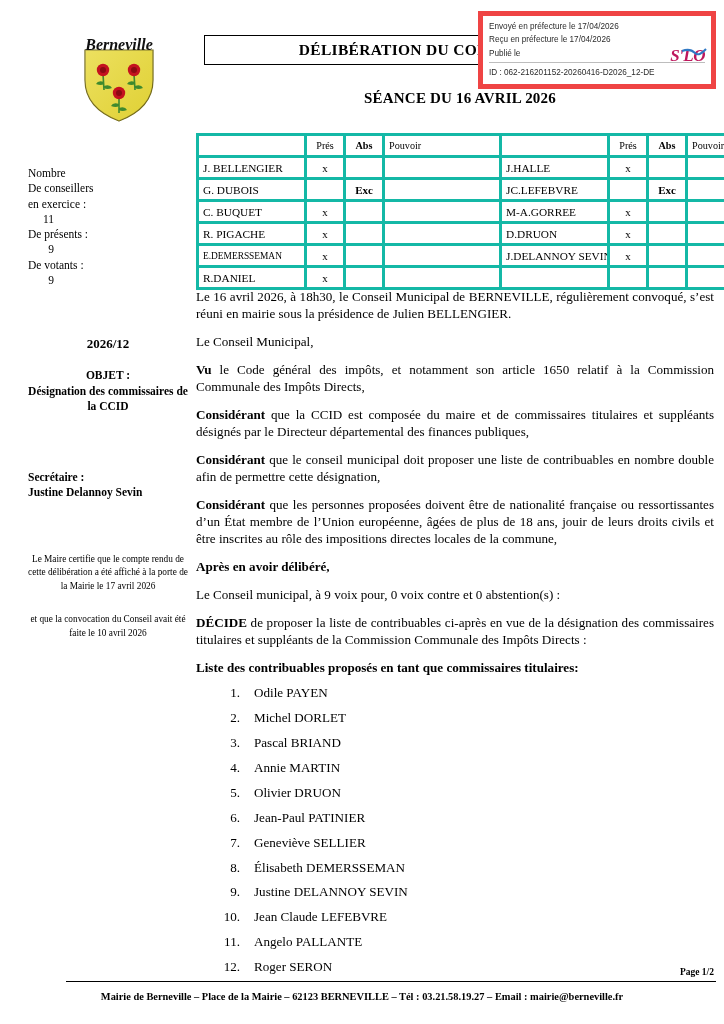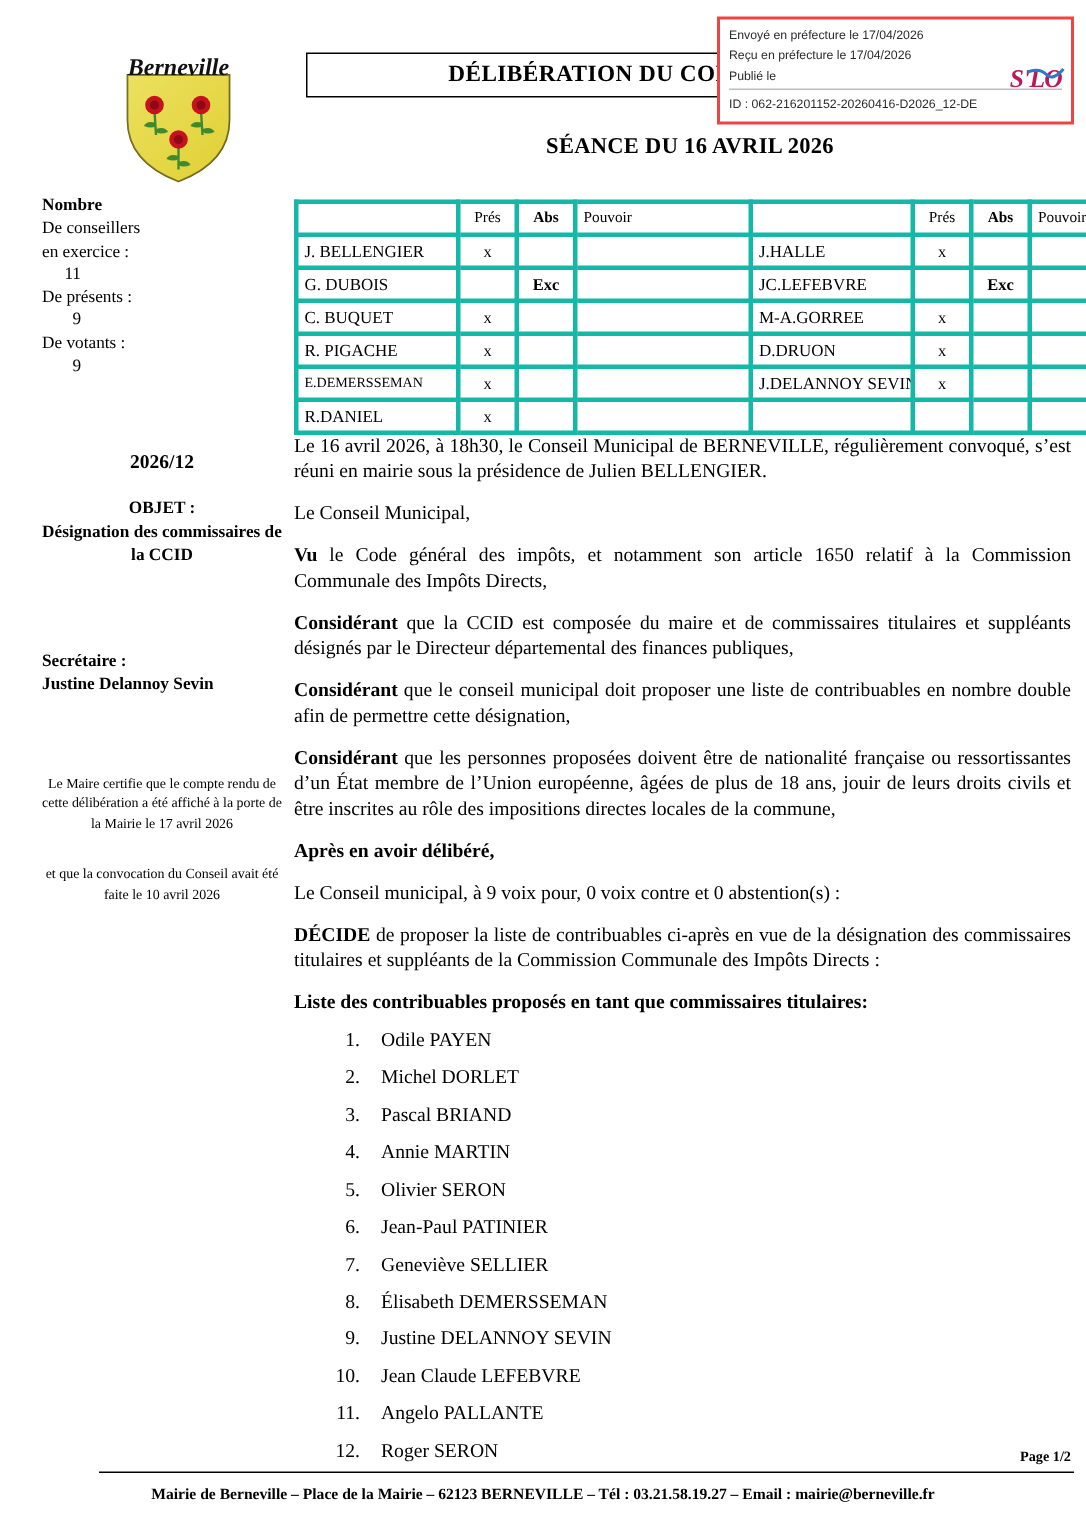--- a/index.html
+++ b/index.html
@@ -22,21 +22,21 @@
     width: 724px;
     height: 1024px;
   }
 
   
   .prefecture-box {
     position: absolute;
     left: 478px;
     top: 11px;
     width: 238px;
-    border: 2px solid #ef4444;
+    border: 5px solid #ef4444;
     background: #ffffff;
     padding: 4px 6px 5px 6px;
     box-sizing: border-box;
     font-family: "Liberation Sans", sans-serif;
     font-size: 8.2px;
     line-height: 1.62;
     color: #2b2b2b;
     z-index: 40;
   }
   .prefecture-box div { white-space: nowrap; }
@@ -111,22 +111,23 @@
     position: absolute;
     left: 28px;
     top: 130px;
     width: 160px;
   }
   .nombre-block {
     font-size: 11.5px;
     line-height: 1.33;
   }
   .nombre-title {
-    font-weight: bold;
+    font-weight: normal;
     font-size: 11.5px;
+    margin-top: 36px;
   }
   .nombre-row {
     display: flex;
     justify-content: flex-start;
     flex-direction: column;
   }
   .nombre-row .lbl { display: inline-block; width: 92px; }
   .nombre-row .val { display: inline-block; width: 26px; text-align: right; }
 
   .delib-num {
@@ -444,21 +445,21 @@
     <p class="nojust"><b>Après en avoir délibéré,</b></p>
     <p class="nojust">Le Conseil municipal, à 9 voix pour, 0 voix contre et 0 abstention(s) :</p>
     <p><b>DÉCIDE</b><span> de proposer la liste de contribuables ci-après en vue de la désignation des commissaires titulaires et suppléants de la Commission Communale des Impôts Directs :</span></p>
     <div class="contrib-title">Liste des contribuables proposés en tant que commissaires titulaires:</div>
 
     <ol class="names-list">
       <li>Odile PAYEN</li>
       <li>Michel DORLET</li>
       <li>Pascal BRIAND</li>
       <li>Annie MARTIN</li>
-      <li>Olivier SERON</li>
+      <li>Olivier DRUON</li>
       <li>Jean-Paul PATINIER</li>
       <li>Geneviève SELLIER</li>
       <li>Élisabeth DEMERSSEMAN</li>
       <li>Justine DELANNOY SEVIN</li>
       <li>Jean Claude LEFEBVRE</li>
       <li>Angelo PALLANTE</li>
       <li>Roger SERON</li>
     </ol>
   </div>
 

